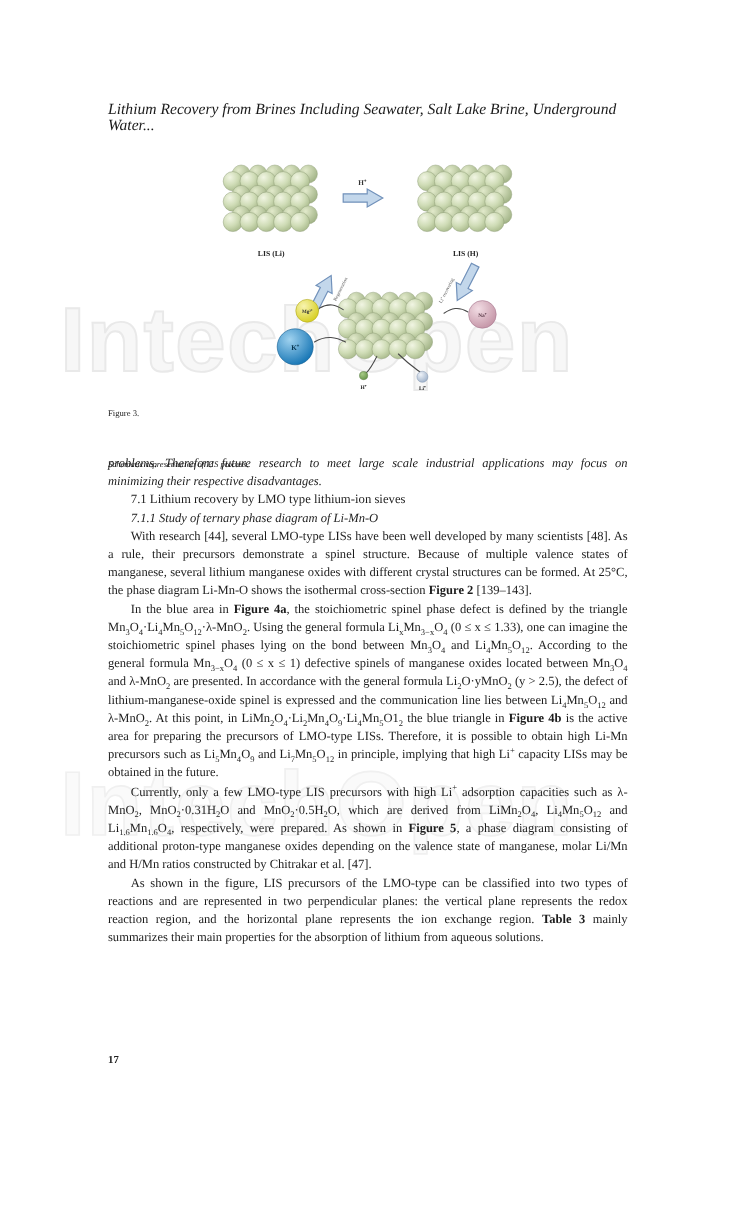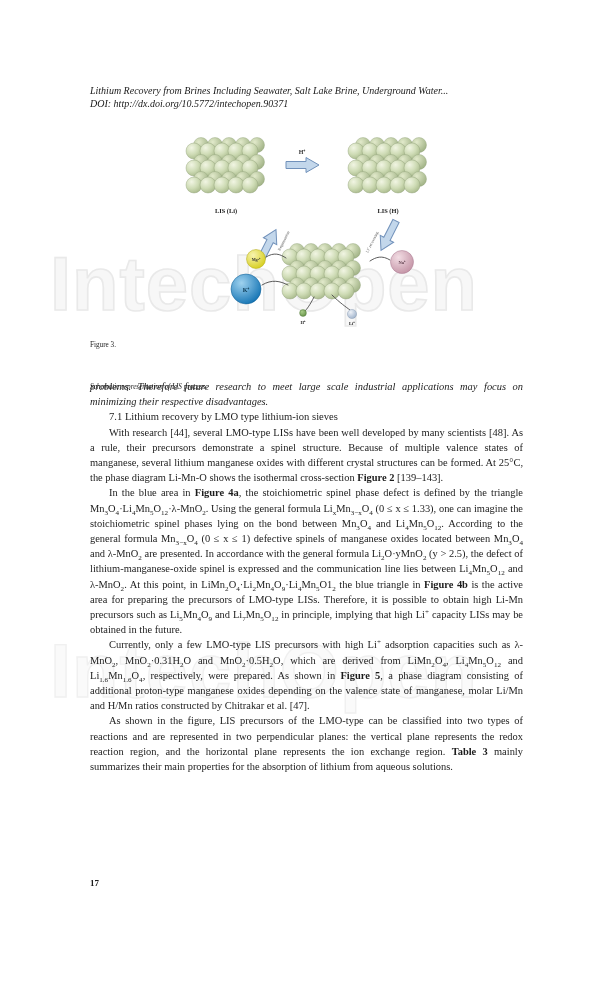--- a/index.html
+++ b/index.html
@@ -2,21 +2,21 @@
 <html><head>
 <meta charset="utf-8">
 <style>
   html,body { margin:0; padding:0; background:#ffffff; }
   .page {
     position:relative; width:612px; height:1008px; background:#ffffff;
     font-family:"Liberation Serif", serif; color:#1c1c1c; overflow:hidden;
   }
   .running-head {
     position:absolute; left:90px; top:84px; width:460px;
-    font-style:italic; font-size:10px; line-height:13px; color:#1a1a1a;
+    font-style:italic; font-size:13px; line-height:13px; color:#1a1a1a;
   }
   .watermark {
     position:absolute; left:50px; white-space:nowrap; user-select:none;
     font-family:"Liberation Sans", sans-serif; font-weight:bold;
     font-size:76px; letter-spacing:1px;
     color:#f7f7f7; -webkit-text-stroke:1.6px #e9e9e9;
     z-index:0;
   }
   .wm1 { top:240px; }
   .wm2 { top:627px; color:#fafafa; -webkit-text-stroke:1.4px #f0f0f0; }
@@ -39,21 +39,20 @@
 </head>
 <body>
 
 <div class="page">
 
   <div class="watermark wm1">IntechOpen</div>
   <div class="watermark wm2">IntechOpen</div>
 
   <div class="running-head">
     <div>Lithium Recovery from Brines Including Seawater, Salt Lake Brine, Underground Water...</div>
-    <div>DOI: http://dx.doi.org/10.5772/intechopen.90371</div>
   </div>
 
   <svg class="fig-svg" width="292" height="198" viewBox="0 0 292 198">
     <defs>
       <radialGradient id="gSphere" cx="35%" cy="30%" r="75%">
         <stop offset="0%" stop-color="#f1f5e3"></stop>
         <stop offset="55%" stop-color="#cfdcb6"></stop>
         <stop offset="100%" stop-color="#a9ba8c"></stop>
       </radialGradient>
       <radialGradient id="gSphereB" cx="35%" cy="30%" r="75%">
@@ -256,20 +255,21 @@
   </svg>
 
   <div class="fig-caption">
     <div class="cap-label">Figure 3.</div>
     <div class="cap-text">Schematic representation of LIS process.</div>
   </div>
 
   <div class="body-text">
     <p class="no-indent">problems. Therefore future research to meet large scale industrial applications may focus on minimizing their respective disadvantages.</p>
     <p class="h71">7.1 Lithium recovery by LMO type lithium-ion sieves</p>
+    <p class="h711">7.1.1 Study of ternary phase diagram of Li-Mn-O</p>
     <p>With research [44], several LMO-type LISs have been well developed by many scientists [48]. As a rule, their precursors demonstrate a spinel structure. Because of multiple valence states of manganese, several lithium manganese oxides with different crystal structures can be formed. At 25°C, the phase diagram Li-Mn-O shows the isothermal cross-section <b>Figure 2</b> [139–143].</p>
     <p>In the blue area in <b>Figure 4a</b>, the stoichiometric spinel phase defect is defined by the triangle Mn<sub>3</sub>O<sub>4</sub>·Li<sub>4</sub>Mn<sub>5</sub>O<sub>12</sub>·λ-MnO<sub>2</sub>. Using the general formula Li<sub>x</sub>Mn<sub>3−x</sub>O<sub>4</sub> (0 ≤ x ≤ 1.33), one can imagine the stoichiometric spinel phases lying on the bond between Mn<sub>3</sub>O<sub>4</sub> and Li<sub>4</sub>Mn<sub>5</sub>O<sub>12</sub>. According to the general formula Mn<sub>3−x</sub>O<sub>4</sub> (0 ≤ x ≤ 1) defective spinels of manganese oxides located between Mn<sub>3</sub>O<sub>4</sub> and λ-MnO<sub>2</sub> are presented. In accordance with the general formula Li<sub>2</sub>O·yMnO<sub>2</sub> (y &gt; 2.5), the defect of lithium-manganese-oxide spinel is expressed and the communication line lies between Li<sub>4</sub>Mn<sub>5</sub>O<sub>12</sub> and λ-MnO<sub>2</sub>. At this point, in LiMn<sub>2</sub>O<sub>4</sub>·Li<sub>2</sub>Mn<sub>4</sub>O<sub>9</sub>·Li<sub>4</sub>Mn<sub>5</sub>O1<sub>2</sub> the blue triangle in <b>Figure 4b</b> is the active area for preparing the precursors of LMO-type LISs. Therefore, it is possible to obtain high Li-Mn precursors such as Li<sub>5</sub>Mn<sub>4</sub>O<sub>9</sub> and Li<sub>7</sub>Mn<sub>5</sub>O<sub>12</sub> in principle, implying that high Li<sup>+</sup> capacity LISs may be obtained in the future.</p>
     <p>Currently, only a few LMO-type LIS precursors with high Li<sup>+</sup> adsorption capacities such as λ-MnO<sub>2</sub>, MnO<sub>2</sub>·0.31H<sub>2</sub>O and MnO<sub>2</sub>·0.5H<sub>2</sub>O, which are derived from LiMn<sub>2</sub>O<sub>4</sub>, Li<sub>4</sub>Mn<sub>5</sub>O<sub>12</sub> and Li<sub>1.6</sub>Mn<sub>1.6</sub>O<sub>4</sub>, respectively, were prepared. As shown in <b>Figure 5</b>, a phase diagram consisting of additional proton-type manganese oxides depending on the valence state of manganese, molar Li/Mn and H/Mn ratios constructed by Chitrakar et al. [47].</p>
     <p>As shown in the figure, LIS precursors of the LMO-type can be classified into two types of reactions and are represented in two perpendicular planes: the vertical plane represents the redox reaction region, and the horizontal plane represents the ion exchange region. <b>Table 3</b> mainly summarizes their main properties for the absorption of lithium from aqueous solutions.</p>
   </div>
 
   <div class="page-number">17</div>
 
 </div>
 

